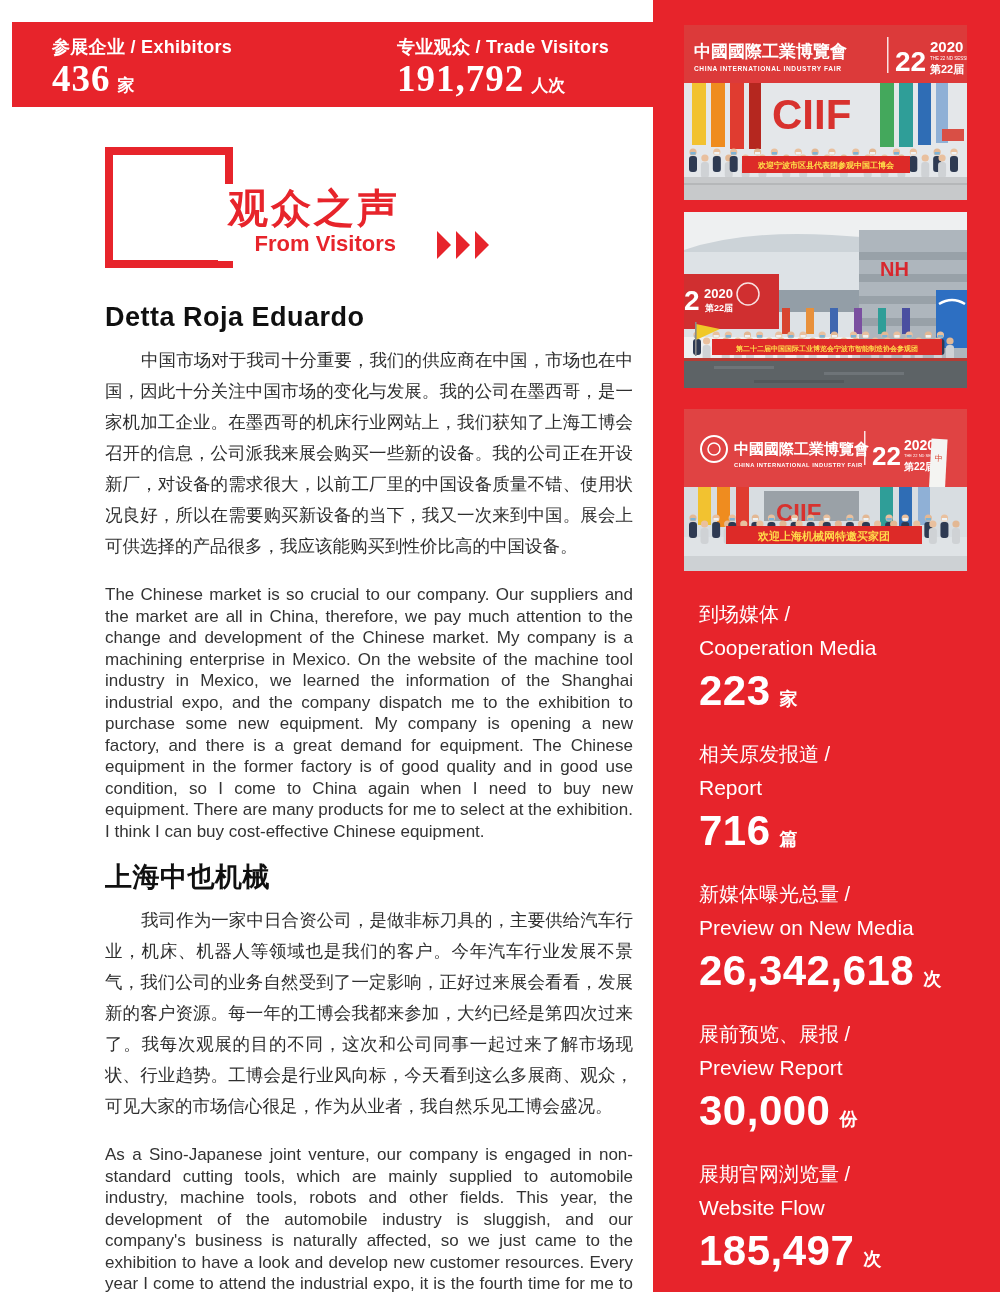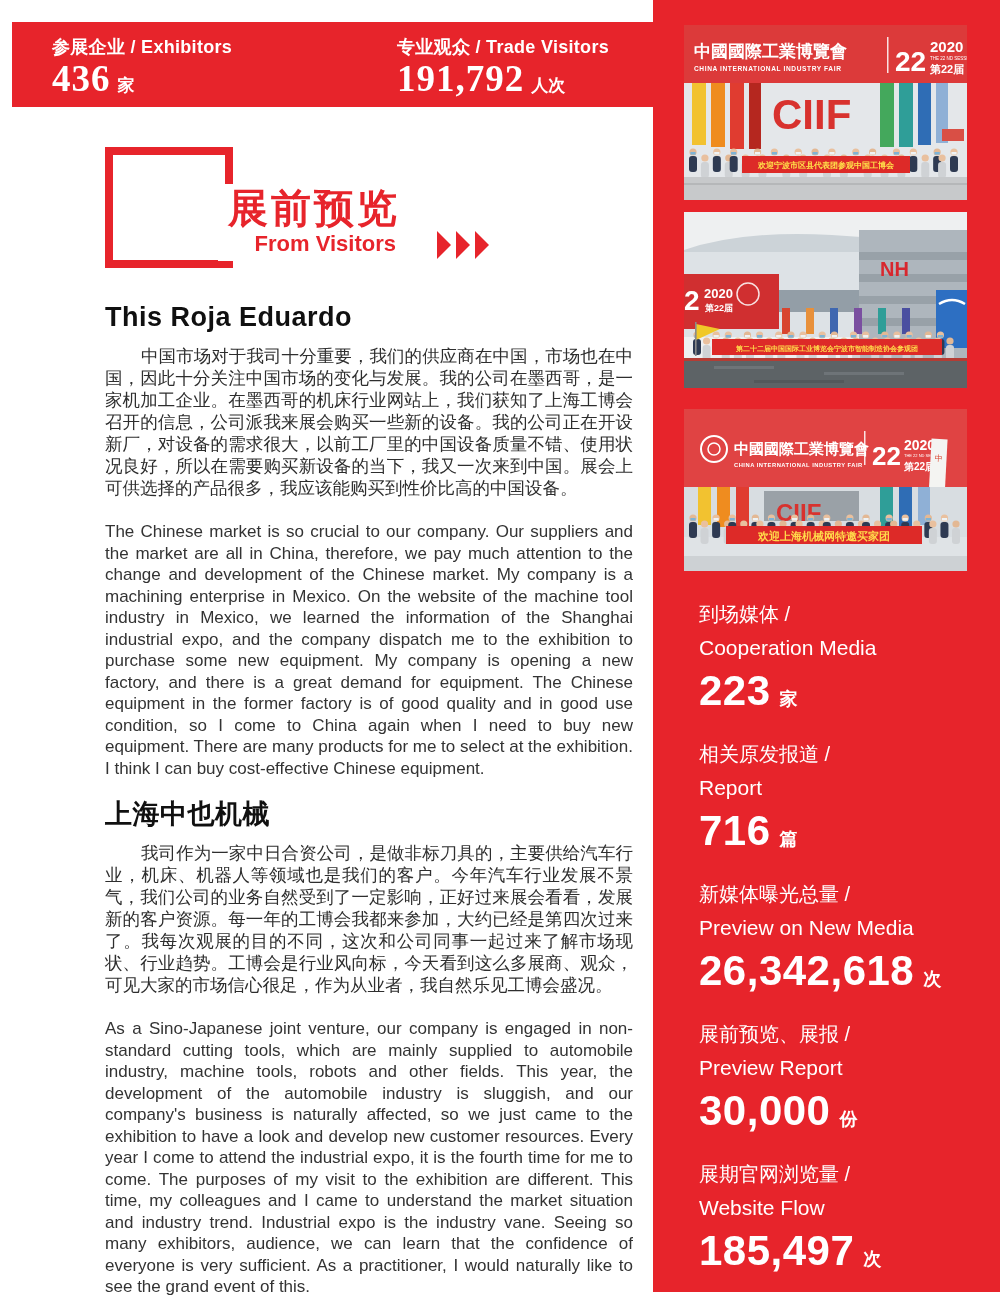--- a/index.html
+++ b/index.html
@@ -26,21 +26,21 @@
   .deco-square{position:absolute;left:105px;top:147px;width:112px;height:105px;border:8px solid var(--red);}
   .title-box{position:absolute;left:218px;top:184px;background:#fff;padding:2px 8px 4px 10px;}
   .title-zh{font-size:40px;font-weight:bold;color:var(--red);letter-spacing:3px;line-height:1.1;}
   .title-en{font-size:22px;font-weight:bold;color:var(--red);text-align:right;margin-top:1px;padding-right:4px;}
   .arrows{position:absolute;left:437px;top:231px;display:flex;gap:5px;}
   .arrow{width:0;height:0;border-top:14px solid transparent;border-bottom:14px solid transparent;border-left:14px solid var(--red);}
 
   
   .main{position:absolute;left:105px;top:300px;width:528px;color:#2f2f2f;}
   .t-heading{font-size:27px;font-weight:bold;color:#101010;line-height:34px;margin:0;letter-spacing:.5px;}
-  .p-zh{font-size:17.5px;line-height:22px;text-align:justify;text-indent:36px;margin:11px 0 0 0;color:#2e2e2e;}
+  .p-zh{font-size:17.5px;line-height:31px;text-align:justify;text-indent:36px;margin:11px 0 0 0;color:#2e2e2e;}
   .p-en{font-size:17px;line-height:21.5px;text-align:justify;margin:22px 0 0 0;color:#333;}
   .t2{margin-top:18px;}
 
   
   .sidebar{position:absolute;left:653px;top:0;width:347px;height:1292px;background:var(--red);}
   .photos{padding:25px 0 0 31px;}
   .photo{width:283px;margin:0 0 12px 0;}
   .photo svg{display:block;}
   .photo.ph2{margin-bottom:21px;}
   .stats{margin:30px 0 0 46px;color:#fff;}
@@ -70,31 +70,31 @@
       <div class="tb-label">专业观众 / Trade Visitors</div>
       <div class="tb-value-row">
         <span class="tb-value">191,792</span>
         <span class="tb-unit">人次</span>
       </div>
     </div>
   </div>
 
   <div class="deco-square"></div>
   <div class="title-box">
-    <div class="title-zh">展前预览</div>
+    <div class="title-zh">观众之声</div>
     <div class="title-en">From Visitors</div>
   </div>
   <div class="arrows">
     <div class="arrow"></div>
     <div class="arrow"></div>
     <div class="arrow"></div>
   </div>
 
   <div class="main">
-    <h2 class="t-heading">This Roja Eduardo</h2>
+    <h2 class="t-heading">Detta Roja Eduardo</h2>
     <p class="p-zh">中国市场对于我司十分重要，我们的供应商在中国，市场也在中国，因此十分关注中国市场的变化与发展。我的公司在墨西哥，是一家机加工企业。在墨西哥的机床行业网站上，我们获知了上海工博会召开的信息，公司派我来展会购买一些新的设备。我的公司正在开设新厂，对设备的需求很大，以前工厂里的中国设备质量不错、使用状况良好，所以在需要购买新设备的当下，我又一次来到中国。展会上可供选择的产品很多，我应该能购买到性价比高的中国设备。</p>
     <p class="p-en">The Chinese market is so crucial to our company. Our suppliers and the market are all in China, therefore, we pay much attention to the change and development of the Chinese market. My company is a machining enterprise in Mexico. On the website of the machine tool industry in Mexico, we learned the information of the Shanghai industrial expo, and the company dispatch me to the exhibition to purchase some new equipment. My company is opening a new factory, and there is a great demand for equipment. The Chinese equipment in the former factory is of good quality and in good use condition, so I come to China again when I need to buy new equipment. There are many products for me to select at the exhibition. I think I can buy cost-effective Chinese equipment.</p>
 
     <h2 class="t-heading t2">上海中也机械</h2>
     <p class="p-zh">我司作为一家中日合资公司，是做非标刀具的，主要供给汽车行业，机床、机器人等领域也是我们的客户。今年汽车行业发展不景气，我们公司的业务自然受到了一定影响，正好过来展会看看，发展新的客户资源。每一年的工博会我都来参加，大约已经是第四次过来了。我每次观展的目的不同，这次和公司同事一起过来了解市场现状、行业趋势。工博会是行业风向标，今天看到这么多展商、观众，可见大家的市场信心很足，作为从业者，我自然乐见工博会盛况。</p>
     <p class="p-en">As a Sino-Japanese joint venture, our company is engaged in non-standard cutting tools, which are mainly supplied to automobile industry, machine tools, robots and other fields. This year, the development of the automobile industry is sluggish, and our company's business is naturally affected, so we just came to the exhibition to have a look and develop new customer resources. Every year I come to attend the industrial expo, it is the fourth time for me to come. The purposes of my visit to the exhibition are different. This time, my colleagues and I came to understand the market situation and industry trend. Industrial expo is the industry vane. Seeing so many exhibitors, audience, we can learn that the confidence of everyone is very sufficient. As a practitioner, I would naturally like to see the grand event of this.</p>
   </div>
 
   <div class="sidebar">
     <div class="photos">

